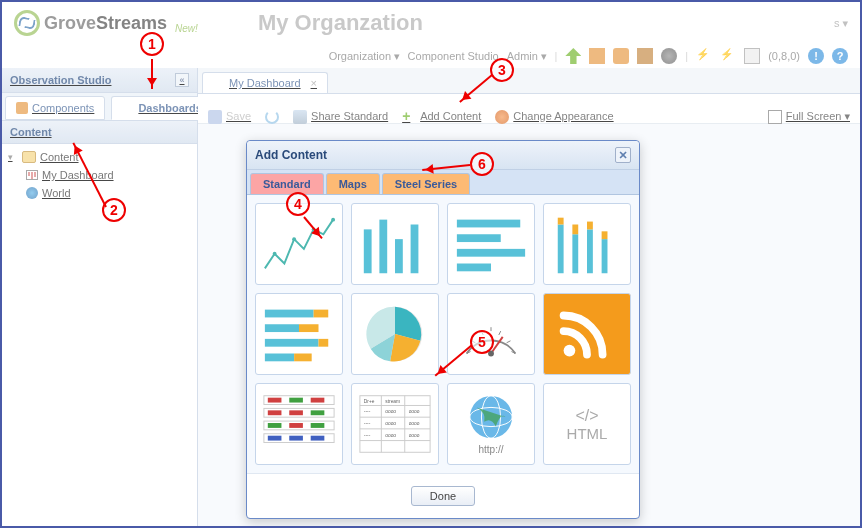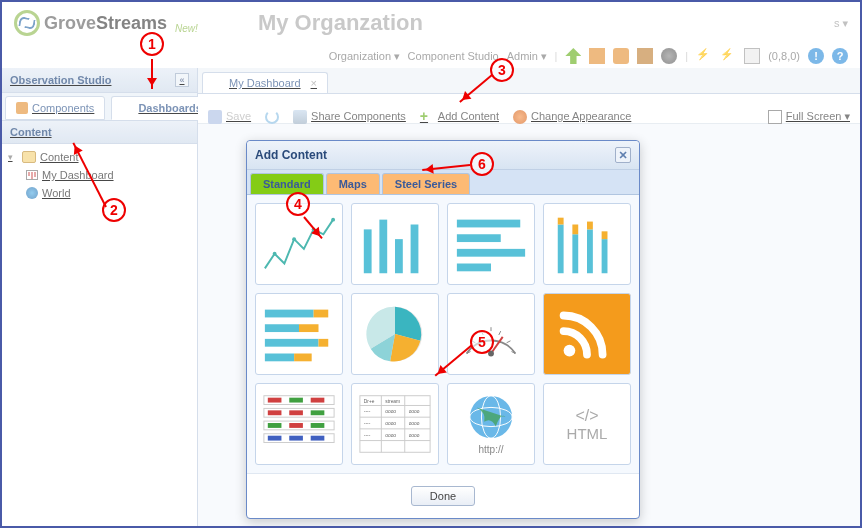--- a/index.html
+++ b/index.html
@@ -62,21 +62,21 @@
 .icon-fullscreen { border: 1px solid #888; }
 
 .dash-body { flex: 1; background: #f5f8fc; position: relative; }
 
 
 .dialog { position: absolute; left: 244px; top: 138px; width: 394px; border: 1px solid #6a8ac8; border-radius: 4px; background: #fff; box-shadow: 0 3px 12px rgba(0,0,0,0.2); }
 .dialog-header { background: linear-gradient(#eef3fa, #d8e4f2); padding: 6px 8px; color: #2a4a7a; font-weight: bold; font-size: 12px; display: flex; justify-content: space-between; align-items: center; border-bottom: 1px solid #c0d0e5; border-radius: 4px 4px 0 0; }
 .dialog-close { width: 16px; height: 16px; border: 1px solid #a0b0ca; background: #eef3fa; color: #6080b0; font-size: 11px; display: flex; align-items: center; justify-content: center; cursor: pointer; border-radius: 2px; }
 .dialog-tabs { display: flex; background: #d5e3f5; padding: 3px 3px 0 3px; border-bottom: 1px solid #b0c5e0; }
 .dialog-tabs .dtab { padding: 4px 12px; font-size: 11px; color: #3a5a9a; background: #fdba74; border: 1px solid #b0c5e0; border-bottom: none; margin-right: 2px; border-radius: 3px 3px 0 0; cursor: pointer; font-weight: bold; }
-.dialog-tabs .dtab.active { background: #84cc16; }
+.dialog-tabs .dtab.active { background: #fca5a5; }
 .dialog-body { padding: 8px; background: #f5f9fe; }
 .widget-grid { display: grid; grid-template-columns: repeat(4, 1fr); gap: 8px; }
 .widget { background: #fff; border: 1px solid #c5d5ea; border-radius: 3px; height: 82px; display: flex; align-items: center; justify-content: center; cursor: pointer; padding: 4px; overflow: hidden; }
 .dialog-footer { padding: 12px; text-align: center; border-top: 1px solid #e0e8f2; }
 .done-btn { padding: 3px 18px; font-size: 11px; background: linear-gradient(#fff,#e9eef6); border: 1px solid #a8b8d0; border-radius: 3px; cursor: pointer; color: #444; }
 
 
 .annot { position: absolute; pointer-events: none; }
 .circle { width: 24px; height: 24px; border: 2px solid #e00; border-radius: 50%; display: flex; align-items: center; justify-content: center; color: #e00; font-weight: bold; font-size: 14px; background: rgba(255,255,255,0.6); }
 .arrow-line { position: absolute; background: #e00; height: 2px; transform-origin: left center; pointer-events: none; }
@@ -174,21 +174,21 @@
     <div class="dash-toolbar">
       <div class="btn disabled">
           <span class="btn-icon icon-save"></span>
           <span>Save</span>
         </div>
       <div class="btn">
           <span class="btn-icon icon-refresh"></span>
         </div>
       <div class="btn">
           <span class="btn-icon icon-share"></span>
-          <span>Share Components</span>
+          <span>Share Standard</span>
         </div>
       <div class="btn">
           <span class="btn-icon icon-add">+</span>
           <span>Add Content</span>
         </div>
       <div class="btn">
           <span class="btn-icon icon-appear"></span>
           <span>Change Appearance</span>
         </div>
       <div style="flex:1"></div>

